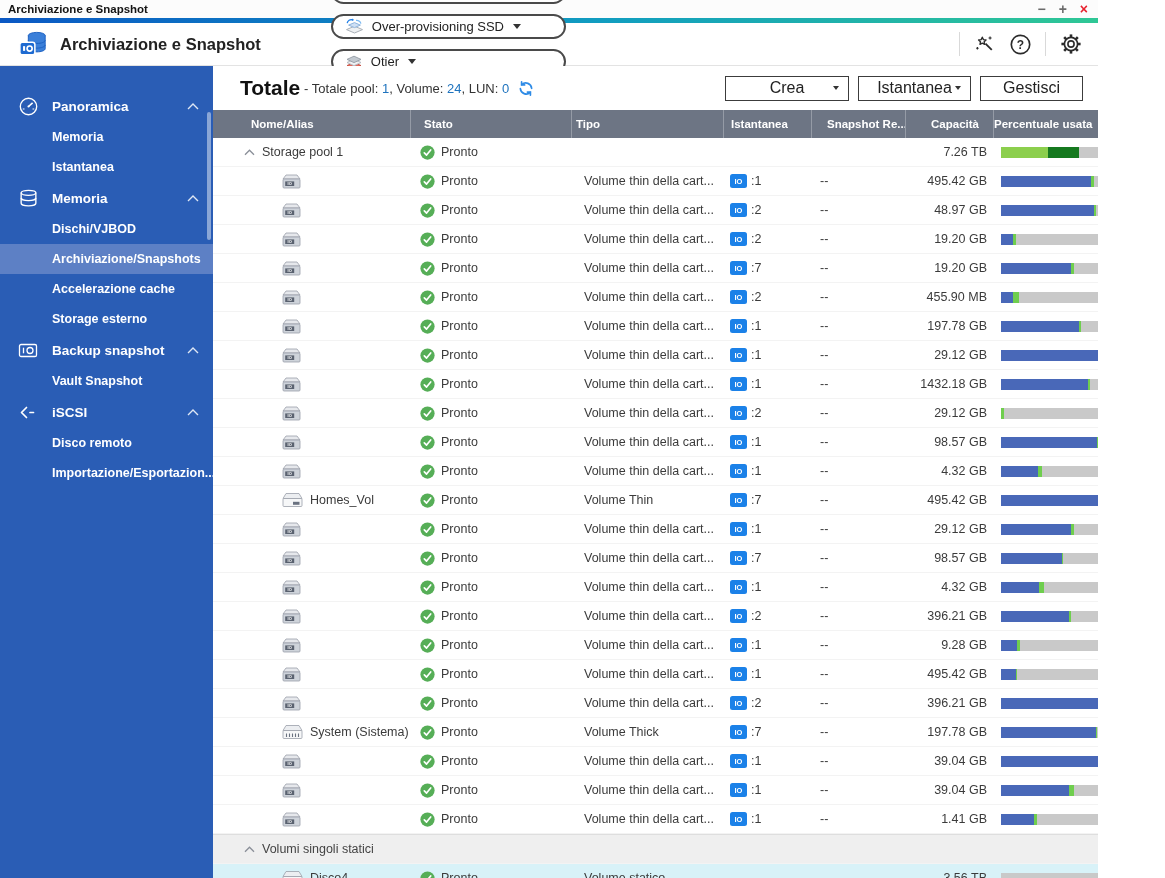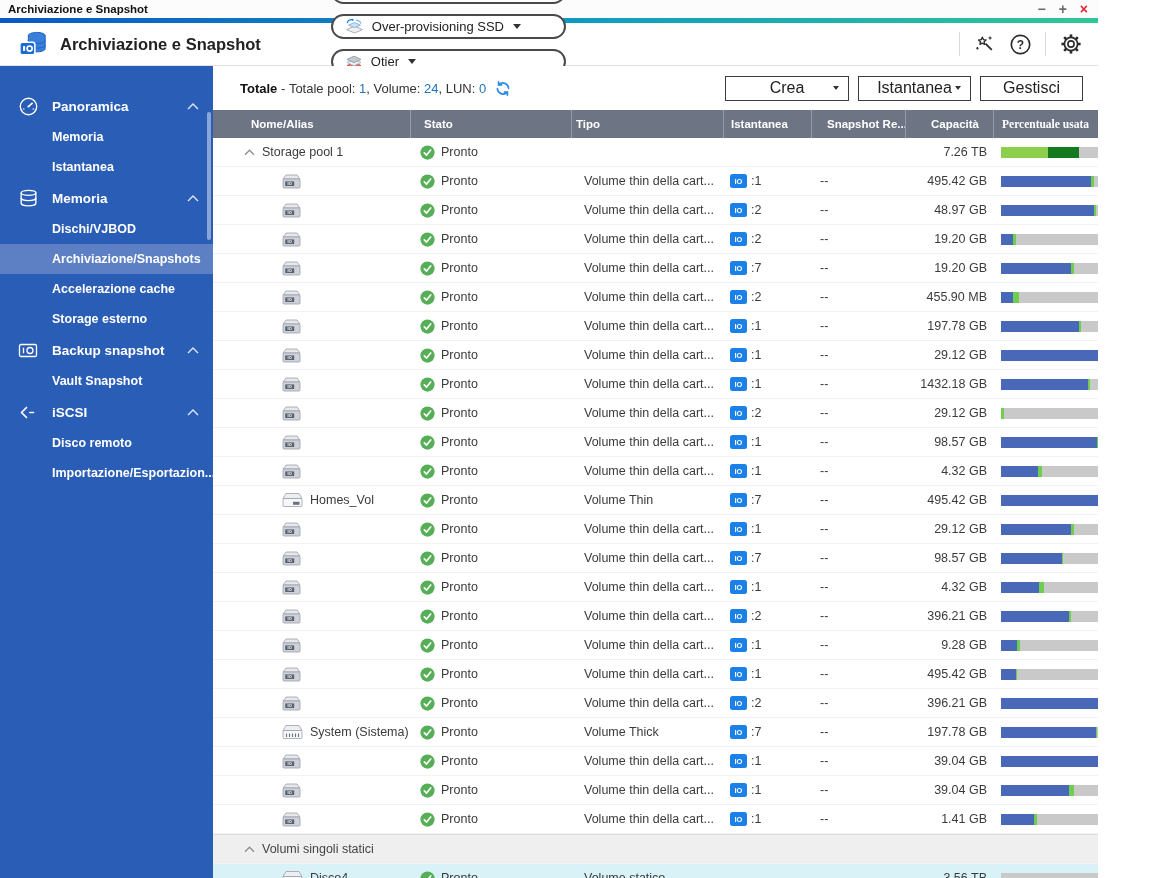--- a/index.html
+++ b/index.html
@@ -33,36 +33,36 @@
   .sb-chev{margin-left:auto;display:flex;}
   .sb-item{height:30px;line-height:30px;padding-left:52px;color:#fff;font-size:12.5px;font-weight:bold;white-space:nowrap;cursor:default;}
   .sb-item.selected{background:#5d80c5;}
   .sb-scroll{position:absolute;right:2px;top:46px;width:4px;height:128px;background:rgba(255,255,255,.45);border-radius:2px;}
 
   .content{flex:1;display:flex;flex-direction:column;min-width:0;background:#fff;}
 
   
   .toolbar{height:44px;flex:0 0 auto;display:flex;align-items:center;padding-left:27px;}
   .summary{font-size:13px;color:#333;display:flex;align-items:center;white-space:pre;}
-  .t-total{font-size:13px;font-weight:bold;color:#111;}
+  .t-total{font-size:21px;font-weight:bold;color:#111;}
   .blue{color:#1e73be;}
   .refresh{margin-left:9px;display:flex;cursor:pointer;}
   .tbuttons{margin-left:auto;display:flex;gap:9px;padding-right:15px;}
   .tbtn{height:25px;border:1px solid #3c3c3c;background:#fff;display:flex;align-items:center;justify-content:center;font-size:16px;color:#222;position:relative;box-sizing:border-box;font-family:inherit;}
   .tbtn .tcaret{position:absolute;right:9px;top:50%;margin-top:-2px;width:0;height:0;border-left:3.5px solid transparent;border-right:3.5px solid transparent;border-top:4.5px solid #333;}
 
   
   .grid{display:grid;grid-template-columns:197px 161px 152px 88px 94px 88px 1fr;}
   .thead{height:28px;flex:0 0 auto;background:#6d7584;color:#fff;font-size:11.5px;font-weight:bold;align-items:stretch;}
   .th{display:flex;align-items:center;overflow:hidden;white-space:nowrap;}
   .th + .th{border-left:1px solid rgba(255,255,255,.28);}
   .th.c0{padding-left:38px;}.th.c1{padding-left:13px;}.th.c2{padding-left:4px;}
   .th.c3{padding-left:7px;}.th.c4{padding-left:15px;}
   .th.c5{justify-content:flex-end;padding-right:14px;}
-  .th.c6{padding-left:8px;font-family:Liberation Serif, serif;}
+  .th.c6{}
   .tbody{flex:1;overflow:hidden;}
   .row{height:28px;align-items:center;font-size:12.5px;color:#3b3b3b;border-bottom:1px solid #f3f3f3;background:#fff;}
   .row.group{background:#efefef;border-top:1px solid #dedede;color:#444;}
   .row.selected{background:#d8f2f8;}
   .cell{display:flex;align-items:center;overflow:hidden;white-space:nowrap;}
   .cell.c0{gap:7px;}
   .cell.c0.top{padding-left:31px;}
   .cell.c0.child{padding-left:69px;}
   .cell.c1{padding-left:10px;gap:6px;}
   .cell.c2{padding-left:13px;}

